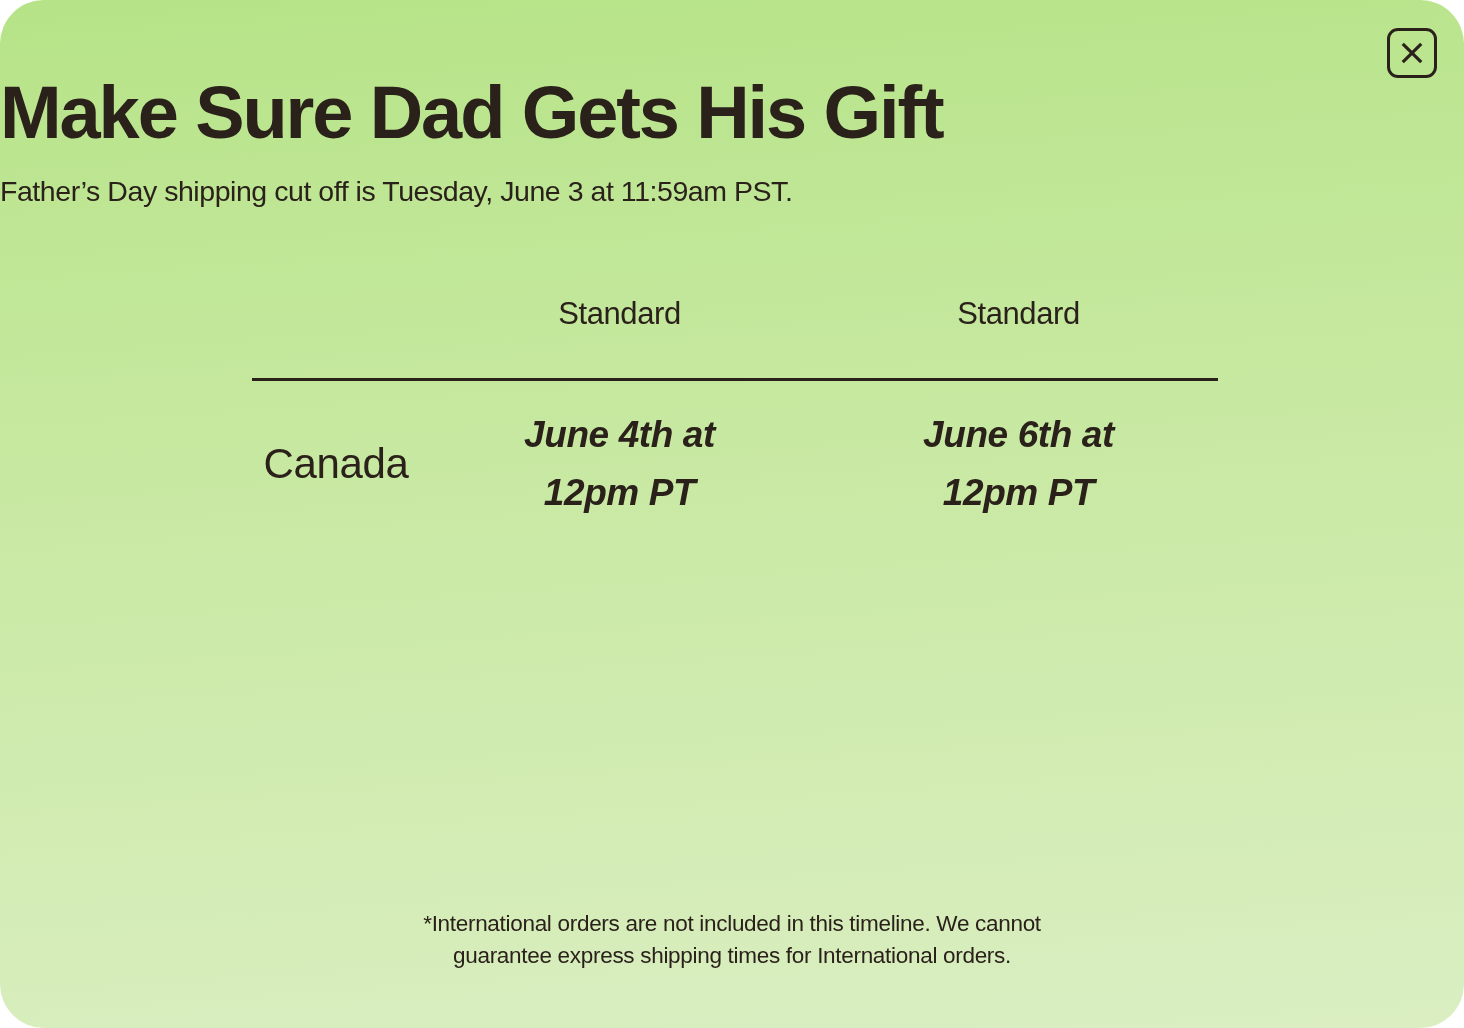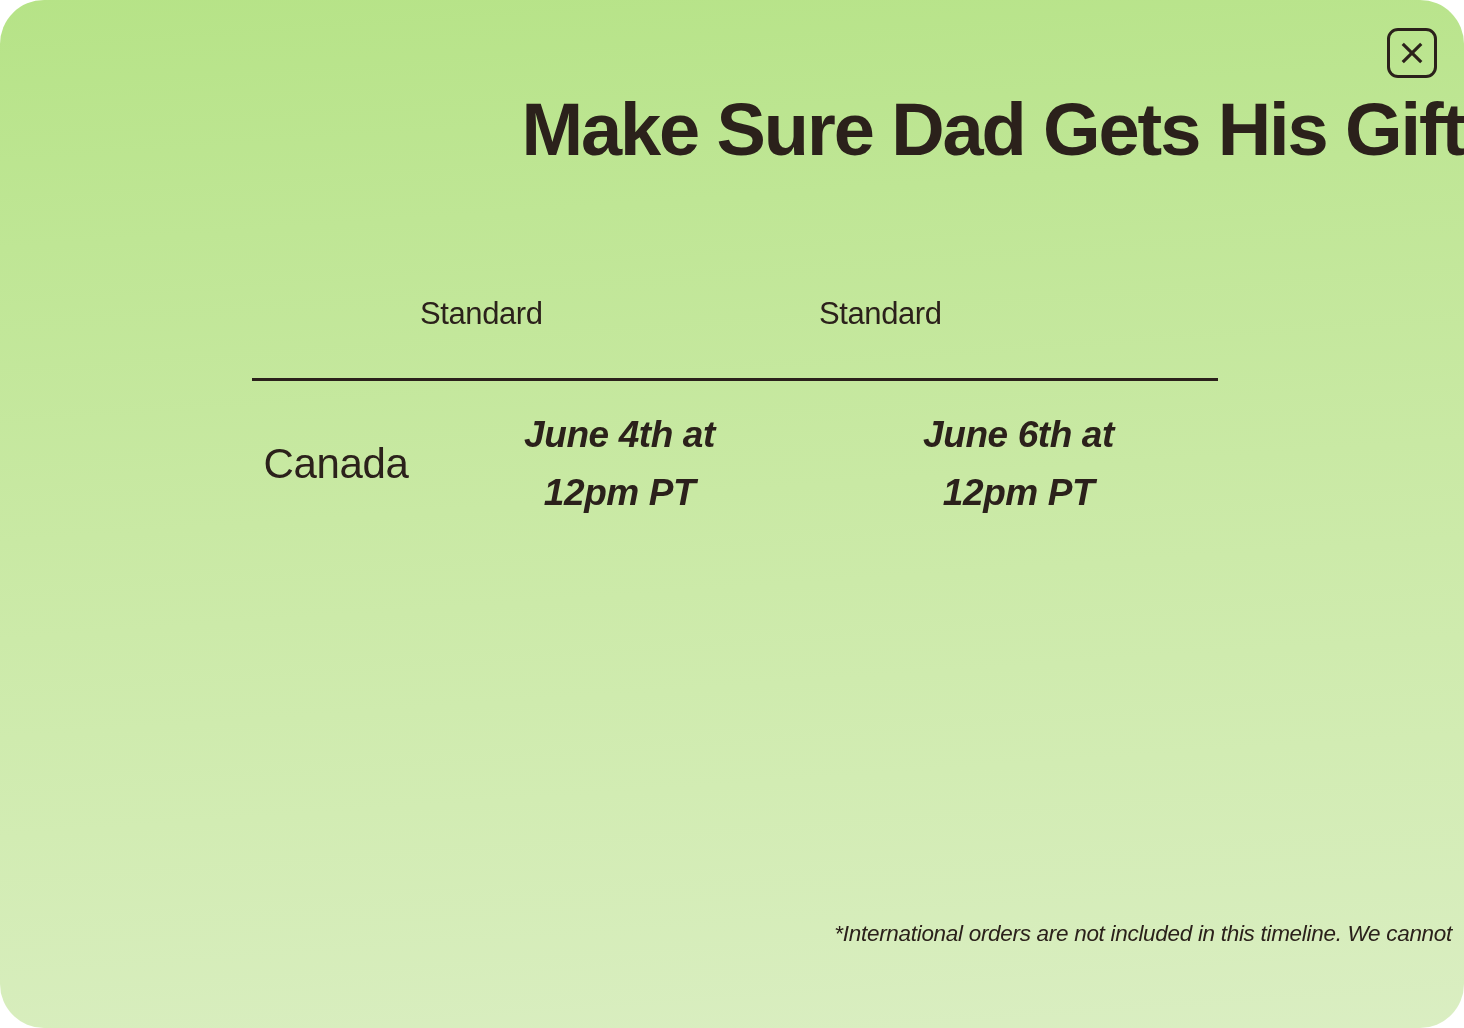--- a/index.html
+++ b/index.html
@@ -42,22 +42,22 @@
     cursor: pointer;
     display: block;
   }
   #close-btn svg { display: block; width: 100%; height: 100%; }
 
   
   .head-wrap {
     position: absolute;
     left: 0;
     right: 0;
-    top: 93px;
-    text-align: right;
+    top: 76px;
+    text-align: left;
   }
   h1#title {
     margin: 0;
     font-size: 74px;
     line-height: 1.0;
     font-weight: 700;
     letter-spacing: -2.1px;
     color: #2b211b;
     white-space: nowrap;
   }
@@ -81,21 +81,21 @@
     table-layout: fixed;
   }
   #ship-table col.c-region { width: 168px; }
   #ship-table col.c-col    { width: 399px; }
 
   #ship-table th {
     font-weight: 500;
     font-size: 31px;
     letter-spacing: -0.4px;
     padding: 0 0 46px 0;
-    text-align: left;
+    text-align: center;
     vertical-align: top;
     color: #2b211b;
   }
   #ship-table thead th { border-bottom: 3px solid #2b211b; }
   #ship-table thead th.blank { border-bottom: 3px solid #2b211b; }
 
   #ship-table tbody tr { border-bottom: 3px solid #2b211b; }
   #ship-table tbody tr:last-child { border-bottom: none; }
 
   #ship-table td {
@@ -118,45 +118,45 @@
     font-style: italic;
   }
   td.date .l1, td.date .l2 { display: block; white-space: nowrap; }
 
   
   #footnote {
     position: absolute;
     left: 0;
     right: 0;
     top: 906px;
-    margin: 12px;
-    text-align: right;
+    margin: 2px;
+    text-align: center;
     font-size: 22.5px;
     line-height: 1.42;
     font-weight: 500;
-    font-style: italic;
     letter-spacing: -0.3px;
     color: #2b211b;
   }
   #footnote .fl { display: block; white-space: nowrap; }
 </style>
 </head>
 <body>
 
 <div id="modal">
 
   <button id="close-btn" aria-label="Close">
     <svg viewBox="0 0 50 50" aria-hidden="true">
       <line x1="14.5" y1="14.5" x2="35.5" y2="35.5" stroke="#2b211b" stroke-width="3.6" stroke-linecap="butt"></line>
       <line x1="35.5" y1="14.5" x2="14.5" y2="35.5" stroke="#2b211b" stroke-width="3.6" stroke-linecap="butt"></line>
     </svg>
   </button>
 
   <div class="head-wrap">
     <h1 id="title">Make Sure Dad Gets His Gift</h1>
+    <p id="subtitle">Father’s Day shipping cut off is Tuesday, June 3 at 11:59am PST.</p>
   </div>
 
   <table id="ship-table">
     <colgroup>
       <col class="c-region">
       <col class="c-col">
       <col class="c-col">
     </colgroup>
     <thead>
       <tr>
@@ -179,15 +179,16 @@
         </td>
       </tr>
 
 
 
     </tbody>
   </table>
 
   <p id="footnote">
     <span class="fl">*International orders are not included in this timeline. We cannot</span>
+    <span class="fl">guarantee express shipping times for International orders.</span>
   </p>
 
 </div>
 
 </body></html>

